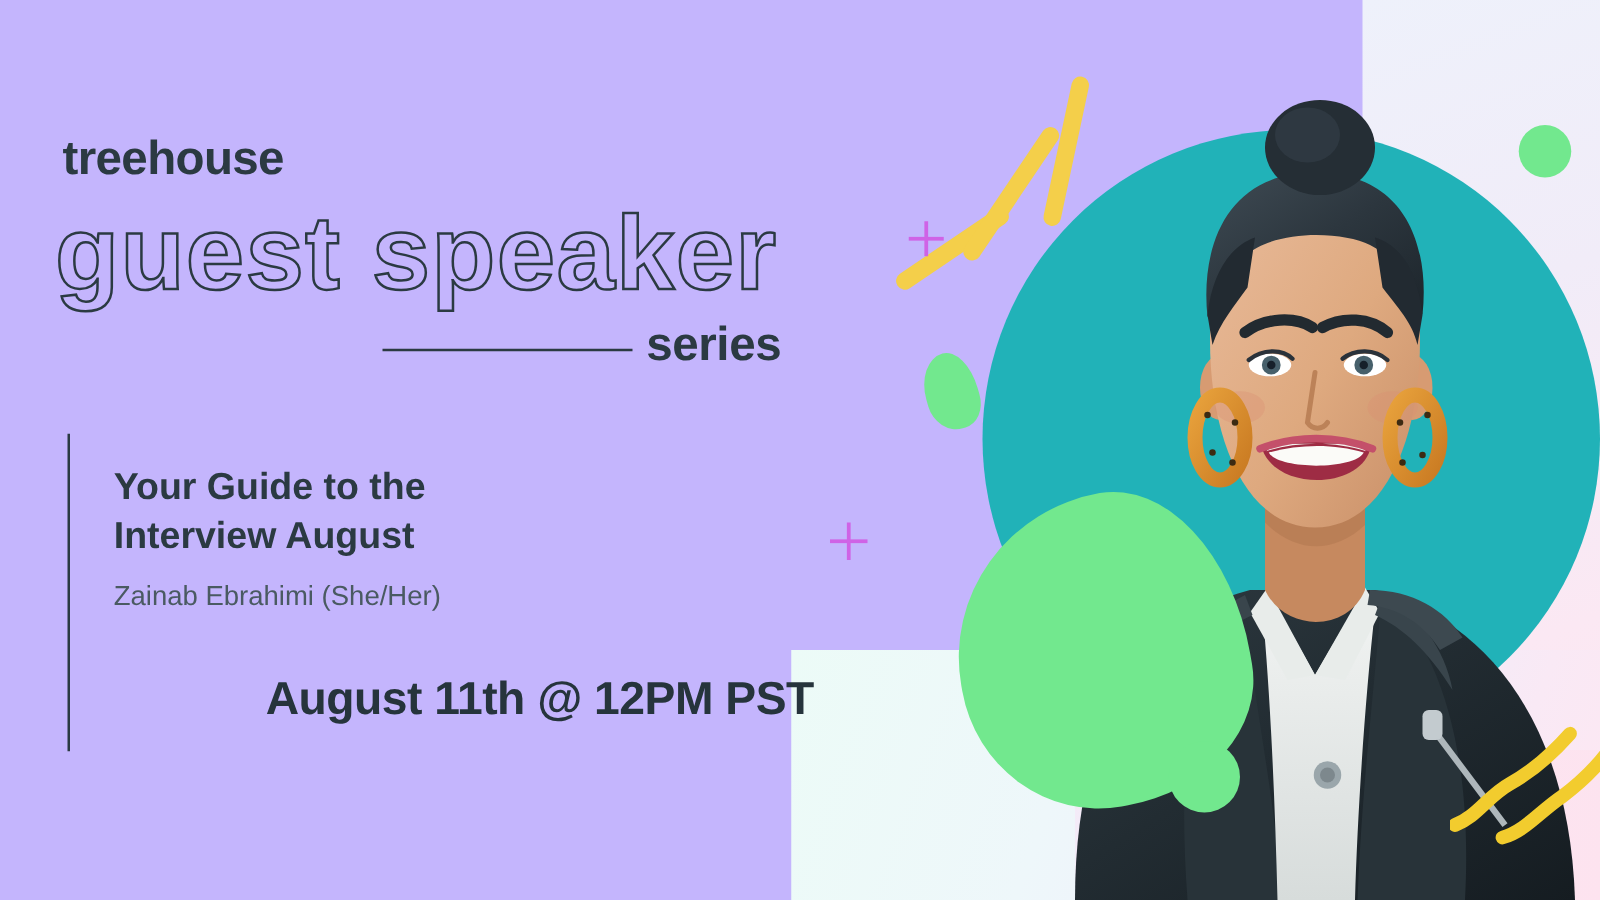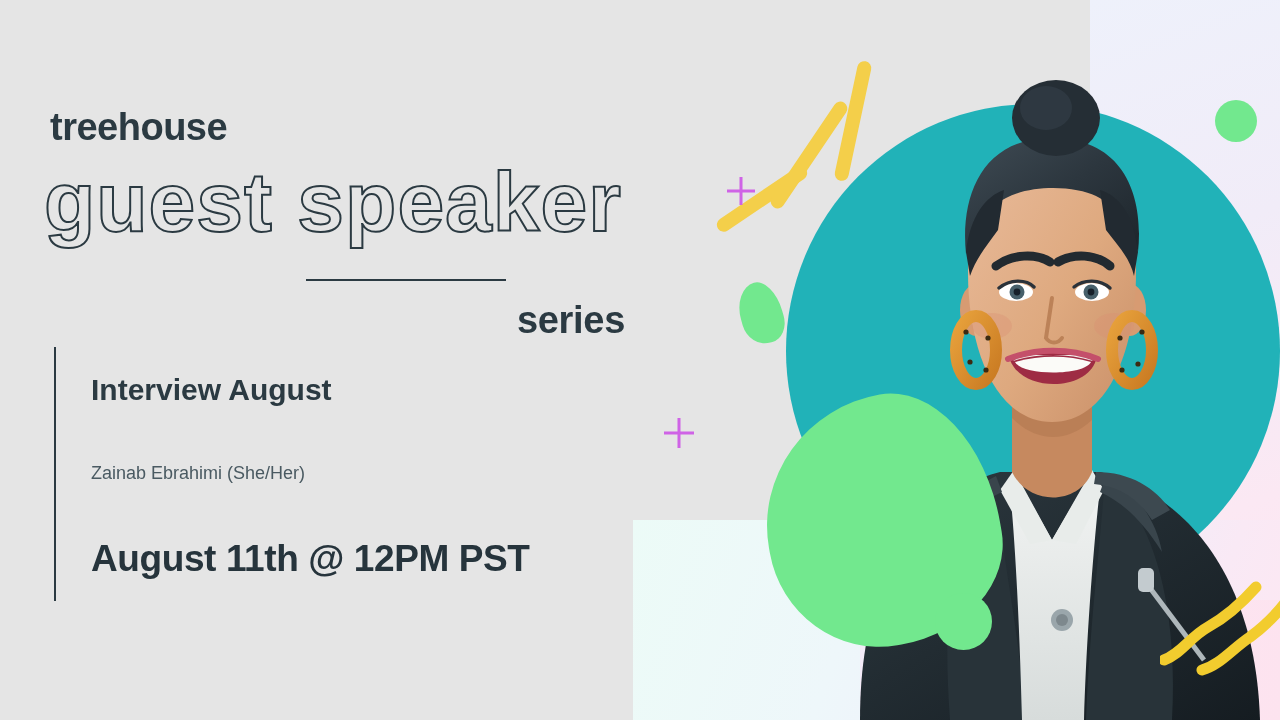--- a/index.html
+++ b/index.html
@@ -1,19 +1,19 @@
 <!DOCTYPE html>
 <html><head>
 <meta charset="utf-8">
 <title>Treehouse Guest Speaker Series</title>
 <style>
   html,body{margin:0;padding:0;background:#ffffff;}
   body{width:1280px;height:720px;overflow:hidden;font-family:"Liberation Sans",sans-serif;}
 
-  #stage{position:relative;width:1280px;height:720px;background:#e5e5e5;overflow:hidden;}
+  #stage{position:relative;width:1280px;height:720px;background:#c4b5fd;overflow:hidden;}
 
   
   .pastel-tr{
     position:absolute;left:1090px;top:0;width:190px;height:650px;
     background:linear-gradient(160deg,#eef1fb 0%,#f1ecf8 38%,#fbe8f3 78%,#fde6f0 100%);
   }
   .pastel-bl{
     position:absolute;left:633px;top:520px;width:647px;height:200px;
     background:linear-gradient(110deg,#ecfbf7 0%,#eef7fa 35%,#efeefa 62%,#f9e9f5 85%,#fde7f2 100%);
   }
@@ -89,38 +89,38 @@
   }
 
   .series-row{
     position:absolute;left:300px;top:255px;width:325px;height:46px;
   }
   .series-rule{
     position:absolute;left:6px;top:24px;width:200px;height:2px;background:#2b3a42;
   }
   .series-word{
     position:absolute;right:0;top:0;
-    font-size:38px;font-weight:700;color:#2b3a42;letter-spacing:-0.3px;line-height:1.15;margin-top:44px;
+    font-size:38px;font-weight:700;color:#2b3a42;letter-spacing:-0.3px;line-height:1.15;
   }
 
   .rule-v{
     position:absolute;left:54px;top:347px;width:2px;height:254px;background:#2b3a42;
   }
 
   .talk-title{
     position:absolute;left:91px;top:370px;width:470px;
     font-size:30px;font-weight:700;line-height:1.3;color:#2b3a42;
   }
   .speaker{
     position:absolute;left:91px;top:461px;width:470px;
-    font-size:18px;font-weight:400;line-height:1.42;color:#4a5a62;
+    font-size:22px;font-weight:400;line-height:1.42;color:#4a5a62;
   }
   .datetime{
     position:absolute;left:91px;top:538px;width:560px;
-    font-size:37px;font-weight:700;letter-spacing:-0.4px;color:#26343c;white-space:nowrap;
+    font-size:37px;font-weight:700;letter-spacing:-0.4px;color:#26343c;white-space:nowrap;text-align:right;
   }
 </style>
 </head>
 <body>
 
 <div id="stage">
 
   <div class="pastel-tr"></div>
   <div class="pastel-bl"></div>
   <div class="pastel-br"></div>
@@ -268,20 +268,21 @@
     <div class="headline">guest speaker</div>
 
     <div class="series-row">
       <div class="series-rule"></div>
       <div class="series-word">series</div>
     </div>
 
     <div class="rule-v"></div>
 
     <div class="talk-title">
+      <div>Your Guide to the</div>
       <div>Interview August</div>
     </div>
 
     <div class="speaker">
       <div>Zainab Ebrahimi (She/Her)</div>
     </div>
 
     <div class="datetime">August 11th @ 12PM PST</div>
   </div>
 

